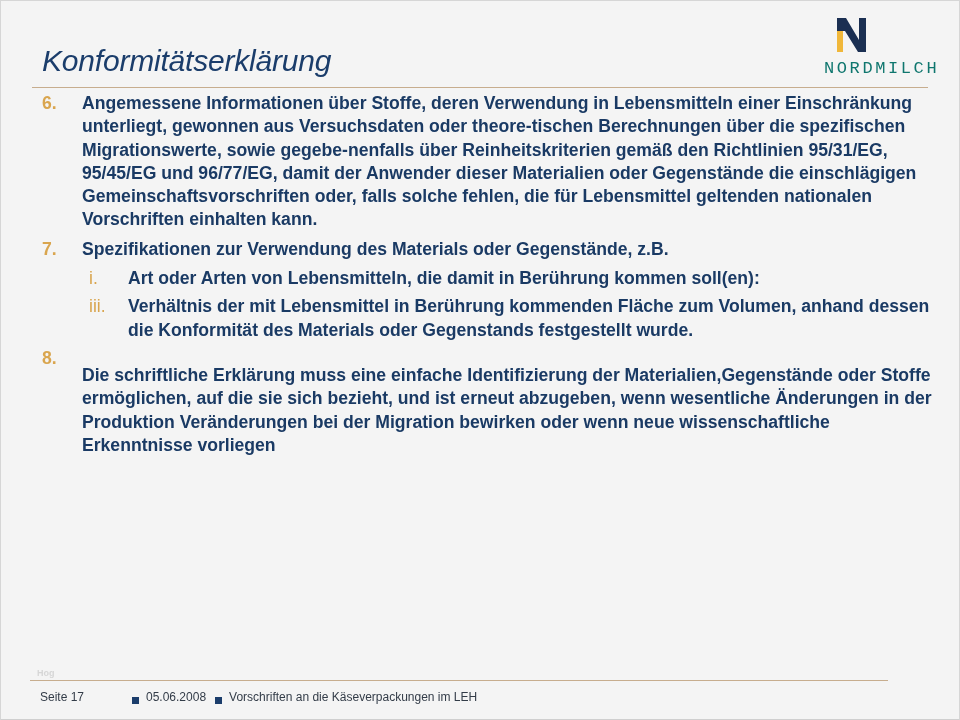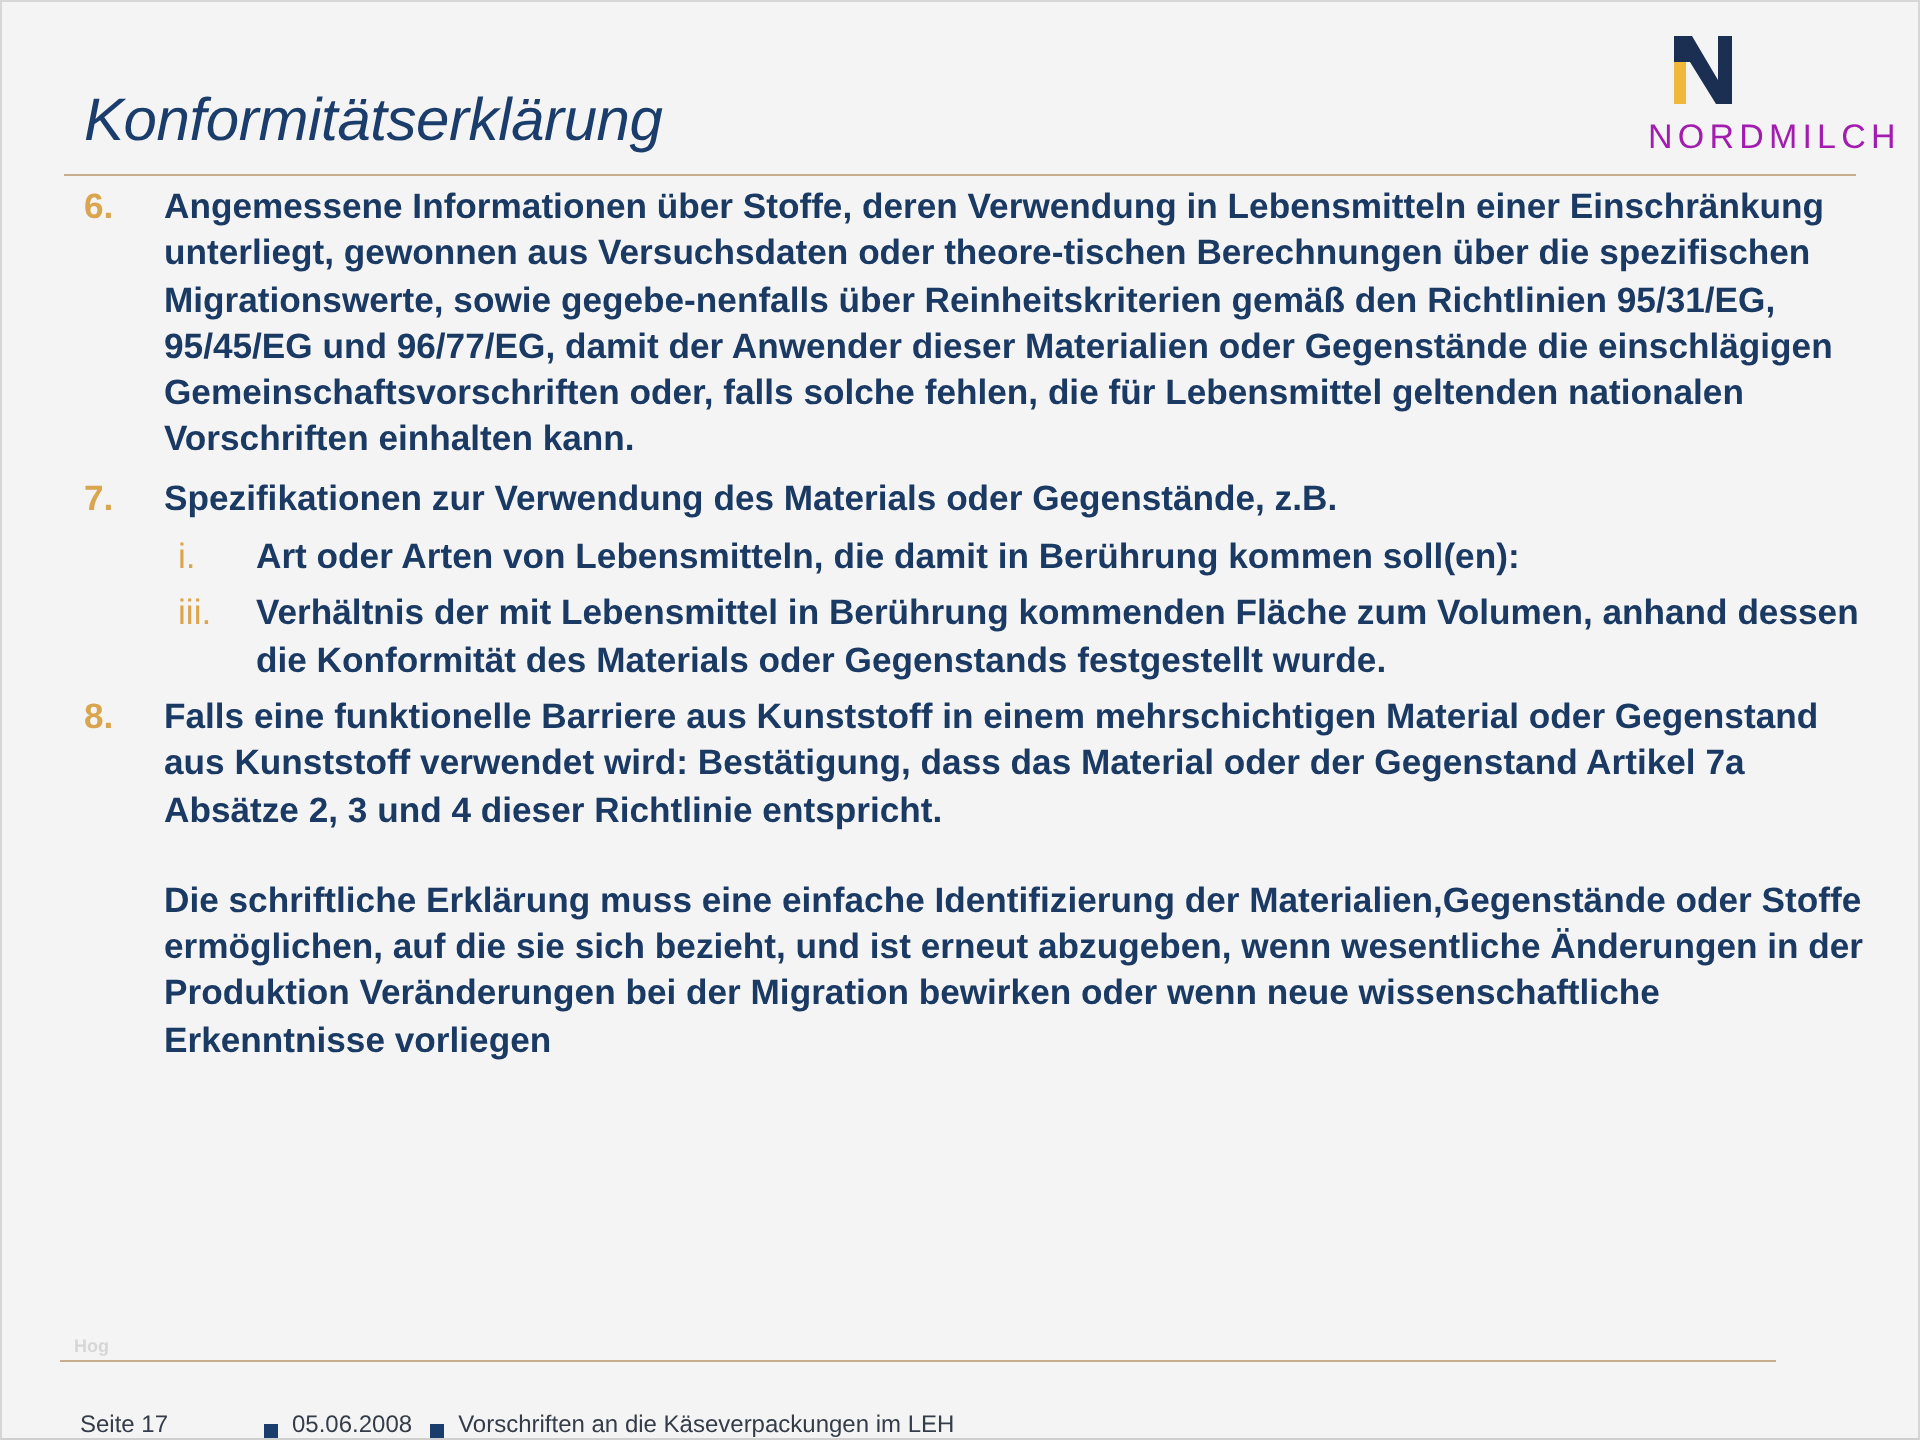--- a/index.html
+++ b/index.html
@@ -52,24 +52,24 @@
       position: absolute;
       left: 16px;
       top: 6px;
       width: 34px;
       height: 34px;
     }
     .logo-text {
       position: absolute;
       left: 6px;
       top: 47px;
-      font-family: Liberation Sans, sans-serif;
+      font-family: Liberation Mono, monospace;
       font-size: 17px;
       letter-spacing: 2.6px;
-      color: #a21caf;
+      color: #0f766e;
     }
     .content {
       position: absolute;
       left: 42px;
       top: 92px;
       width: 890px;
       color: #1a3a64;
       font-weight: bold;
       font-size: 17.6px;
       line-height: 23.3px;
@@ -128,21 +128,21 @@
     .footer .page { width: 92px; }
     .footer .sq {
       display: inline-block;
       width: 7px;
       height: 7px;
       background: #1b3d6b;
       margin: 0 7px 0 0;
       position: relative;
       top: 0px;
     }
-    .footer .date { margin-right: 9px; margin-top: 15px; }
+    .footer .date { margin-right: 9px; }
   </style>
 </head>
 <body>
 
 <div class="frame"></div>
 
 <h1 class="title">Konformitätserklärung</h1>
 
 <div class="logo">
   <svg class="logo-mark" viewBox="0 0 34 34" width="34" height="34">
@@ -169,21 +169,20 @@
     <span class="num">i.</span>
     <span>Art oder Arten von Lebensmitteln, die damit in Berührung kommen soll(en):</span>
   </div>
   <div class="sub">
     <span class="num">iii.</span>
     <span>Verhältnis der mit Lebensmittel in Berührung kommenden Fläche zum Volumen, anhand dessen die Konformität des Materials oder Gegenstands festgestellt wurde.</span>
   </div>
 
   <div class="item">
     <span class="num">8.</span>
-    <span>Falls eine funktionelle Barriere aus Kunststoff in einem mehrschichtigen Material oder Gegenstand aus Kunststoff verwendet wird: Bestätigung, dass das Material oder der Gegenstand Artikel 7a Absätze 2, 3 und 4 dieser Richtlinie entspricht.</span>
   </div>
 
   <div class="para">Die schriftliche Erklärung muss eine einfache Identifizierung der Materialien,Gegenstände oder Stoffe ermöglichen, auf die sie sich bezieht, und ist erneut abzugeben, wenn wesentliche Änderungen in der Produktion Veränderungen bei der Migration bewirken oder wenn neue wissenschaftliche Erkenntnisse vorliegen</div>
 </div>
 
 <div class="ghost">Hog</div>
 
 <div class="rule-bottom"></div>
 
 <div class="footer">

